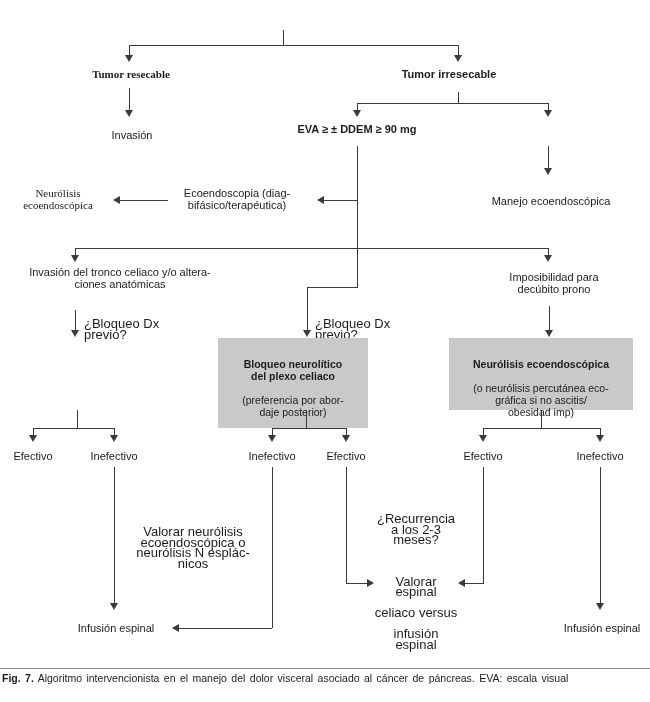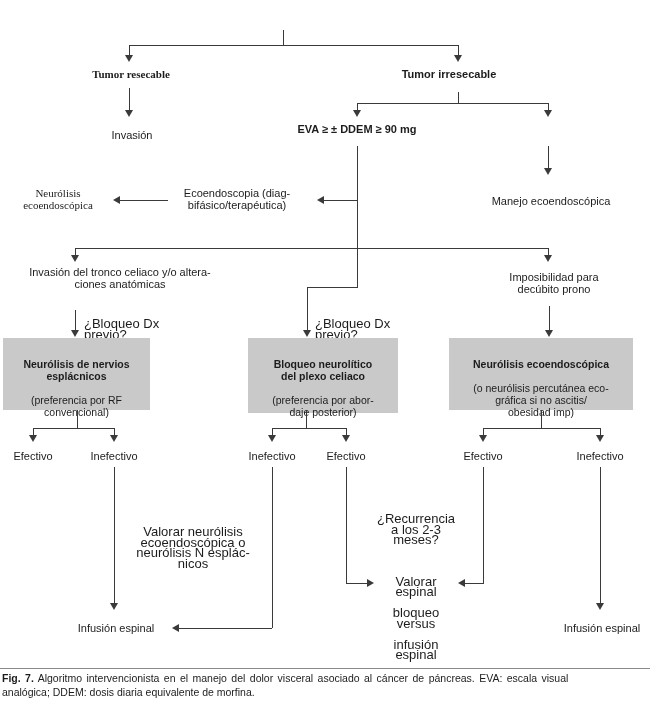--- a/index.html
+++ b/index.html
@@ -88,27 +88,21 @@
   <div class="ad" style="left:303px;top:330px;"></div>
   <div class="t small left" style="left:315px;top:319px;width:100px;">¿Bloqueo Dx previo?</div>
 
   <div class="vl" style="left:75px;top:310px;height:20px;"></div>
   <div class="ad" style="left:71px;top:330px;"></div>
   <div class="t small left" style="left:84px;top:319px;width:100px;">¿Bloqueo Dx previo?</div>
 
   <div class="vl" style="left:549px;top:306px;height:24px;"></div>
   <div class="ad" style="left:545px;top:330px;"></div>
 
-  <div class="box" style="left:3px;top:338px;width:147px;height:72px;">
-    <div class="b">Neurólisis de nervios
-esplácnicos</div>
-    <div>(preferencia por RF
-convencional)</div>
-  </div>
-  <div class="box" style="left:248px;top:338px;width:150px;height:75px;">
+  <div class="box" style="left:218px;top:338px;width:150px;height:90px;">
     <div class="b">Bloqueo neurolítico
 del plexo celiaco</div>
     <div>(preferencia por abor-
 daje posterior)</div>
   </div>
   <div class="box" style="left:449px;top:338px;width:184px;height:72px;">
     <div class="b">Neurólisis ecoendoscópica</div>
     <div>(o neurólisis percutánea eco-
 gráfica si no ascitis/
 obesidad imp)</div>
@@ -162,26 +156,25 @@
 
   <div class="t small" style="left:133px;top:527px;width:120px;">Valorar neurólisis
 ecoendoscópica o
 neurólisis N esplác-
 nicos</div>
   <div class="t small" style="left:376px;top:514px;width:80px;">¿Recurrencia
 a los 2-3
 meses?</div>
   <div class="t small" style="left:374px;top:566px;width:84px;">
     <div>Valorar espinal</div>
-    <div><span>bloqueo </span><span class="it">versus</span></div>
+    <div><span>celiaco </span><span class="it">versus</span></div>
     <div>infusión espinal</div>
   </div>
 
   <div class="t" style="left:56px;top:622px;width:120px;">Infusión espinal</div>
   <div class="t" style="left:542px;top:622px;width:120px;">Infusión espinal</div>
 
   <div class="rule"></div>
   <div class="caption">
     <div class="stretch"><span class="b">Fig. 7.</span><span> Algoritmo intervencionista en el manejo del dolor visceral asociado al cáncer de páncreas. EVA: escala visual</span></div>
-    <div>analógica; DDEM: dosis diaria equivalente de morfina.</div>
   </div>
 
 </div>
 
 </body></html>

